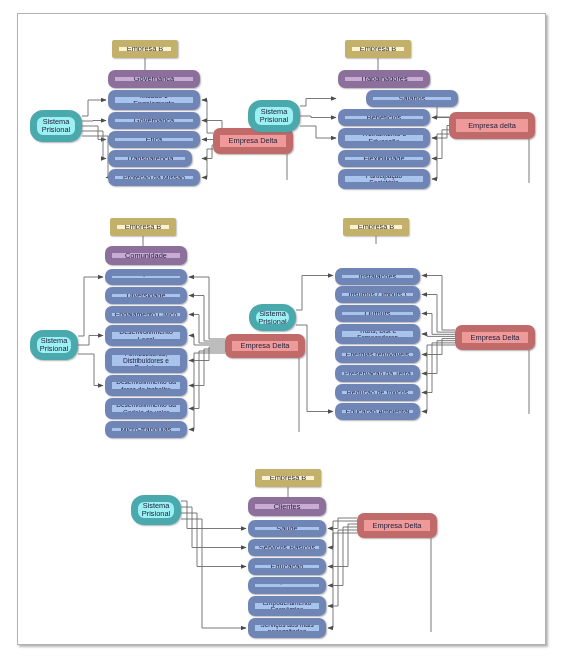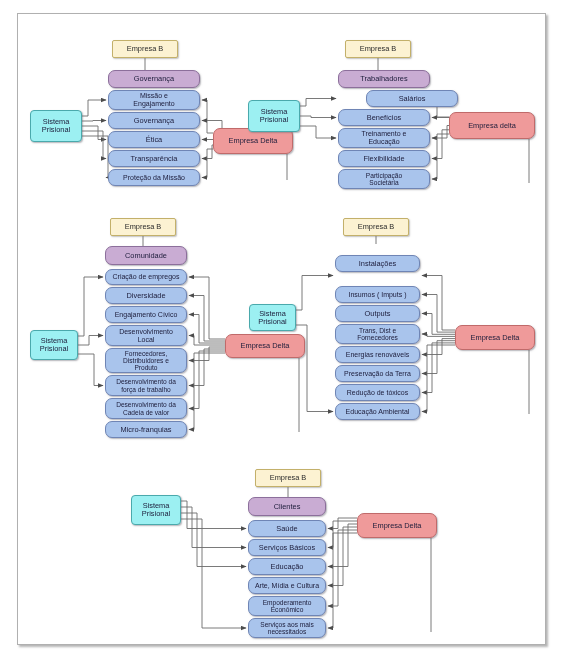--- a/index.html
+++ b/index.html
@@ -13,32 +13,32 @@
     box-shadow:2px 2px 2px rgba(120,120,120,.55);
     box-sizing:border-box;
   }
 
   .svglayer{position:absolute;left:0;top:0;width:563px;height:663px;pointer-events:none;}
 
   .node{
     position:absolute;box-sizing:border-box;
     display:flex;align-items:center;justify-content:center;text-align:center;
     line-height:1.08;color:#1c1c3a;
-    border:1px solid #0f172a;
+    border:7px solid #0f172a;
     border-radius:7px;
     box-shadow:1px 1px 1.5px rgba(110,110,120,.5);
     overflow:hidden;
   }
   .node span{display:block;padding:0 2px;}
 
   .n-empb{background:#fcf2d2;border-color:#c3b06a;color:#2b2b2b;border-radius:2px;
           box-shadow:1px 1px 1.5px rgba(120,120,120,.45);}
   .n-head{background:#c9acd3;border-color:#8c6f9b;}
   .n-item{background:#a9c4ec;border-color:#6f85b5;}
-  .n-sp  {background:#9cf0f2;border-color:#4aa9ac;border-radius:4px;}
+  .n-sp  {background:#9cf0f2;border-color:#4aa9ac;border-radius:13px;}
   .n-ed  {background:#ef9a9a;border-color:#c06a6a;}
 
   .fs8{font-size:7.4px;}
   .fs75{font-size:7px;}
   .fs7{font-size:6.6px;}
 </style>
 </head>
 <body>
 
 <div id="canvas">
@@ -122,21 +122,21 @@
     </div>
     <div class="node n-item fs75" style="left: 108px; top: 90px; width: 92px; height: 20px;">
       <span>Missão e<br>Engajamento</span>
     </div>
     <div class="node n-item fs8" style="left: 108px; top: 112px; width: 92px; height: 17px;">
       <span>Governança</span>
     </div>
     <div class="node n-item fs8" style="left: 108px; top: 131px; width: 92px; height: 17px;">
       <span>Ética</span>
     </div>
-    <div class="node n-item fs8" style="left: 108px; top: 150px; width: 92px; height: 17px;">
+    <div class="node n-item fs8" style="left: 108px; top: 150px; width: 84px; height: 17px;">
       <span>Transparência</span>
     </div>
     <div class="node n-item fs75" style="left: 108px; top: 169px; width: 92px; height: 17px;">
       <span>Proteção da Missão</span>
     </div>
     <div class="node n-sp fs8" style="left: 30px; top: 110px; width: 52px; height: 32px;">
       <span>Sistema<br>Prisional</span>
     </div>
     <div class="node n-ed fs8" style="left: 213px; top: 128px; width: 80px; height: 26px;">
       <span>Empresa Delta</span>
@@ -200,21 +200,21 @@
     </div>
     <div class="node n-sp fs8" style="left: 30px; top: 330px; width: 48px; height: 30px;">
       <span>Sistema<br>Prisional</span>
     </div>
     <div class="node n-ed fs8" style="left: 225px; top: 334px; width: 80px; height: 24px;">
       <span>Empresa Delta</span>
     </div>
     <div class="node n-empb fs8" style="left: 343px; top: 218px; width: 66px; height: 18px;">
       <span>Empresa B</span>
     </div>
-    <div class="node n-item fs8" style="left: 335px; top: 255px; width: 85px; height: 17px;">
+    <div class="node n-item fs8" style="left: 335px; top: 268px; width: 85px; height: 17px;">
       <span>Instalações</span>
     </div>
     <div class="node n-item fs75" style="left: 335px; top: 286px; width: 85px; height: 17px;">
       <span>Insumos ( Imputs )</span>
     </div>
     <div class="node n-item fs8" style="left: 335px; top: 305px; width: 85px; height: 17px;">
       <span>Outputs</span>
     </div>
     <div class="node n-item fs7" style="left: 335px; top: 324px; width: 85px; height: 20px;">
       <span>Trans, Dist e<br>Fornecedores</span>

